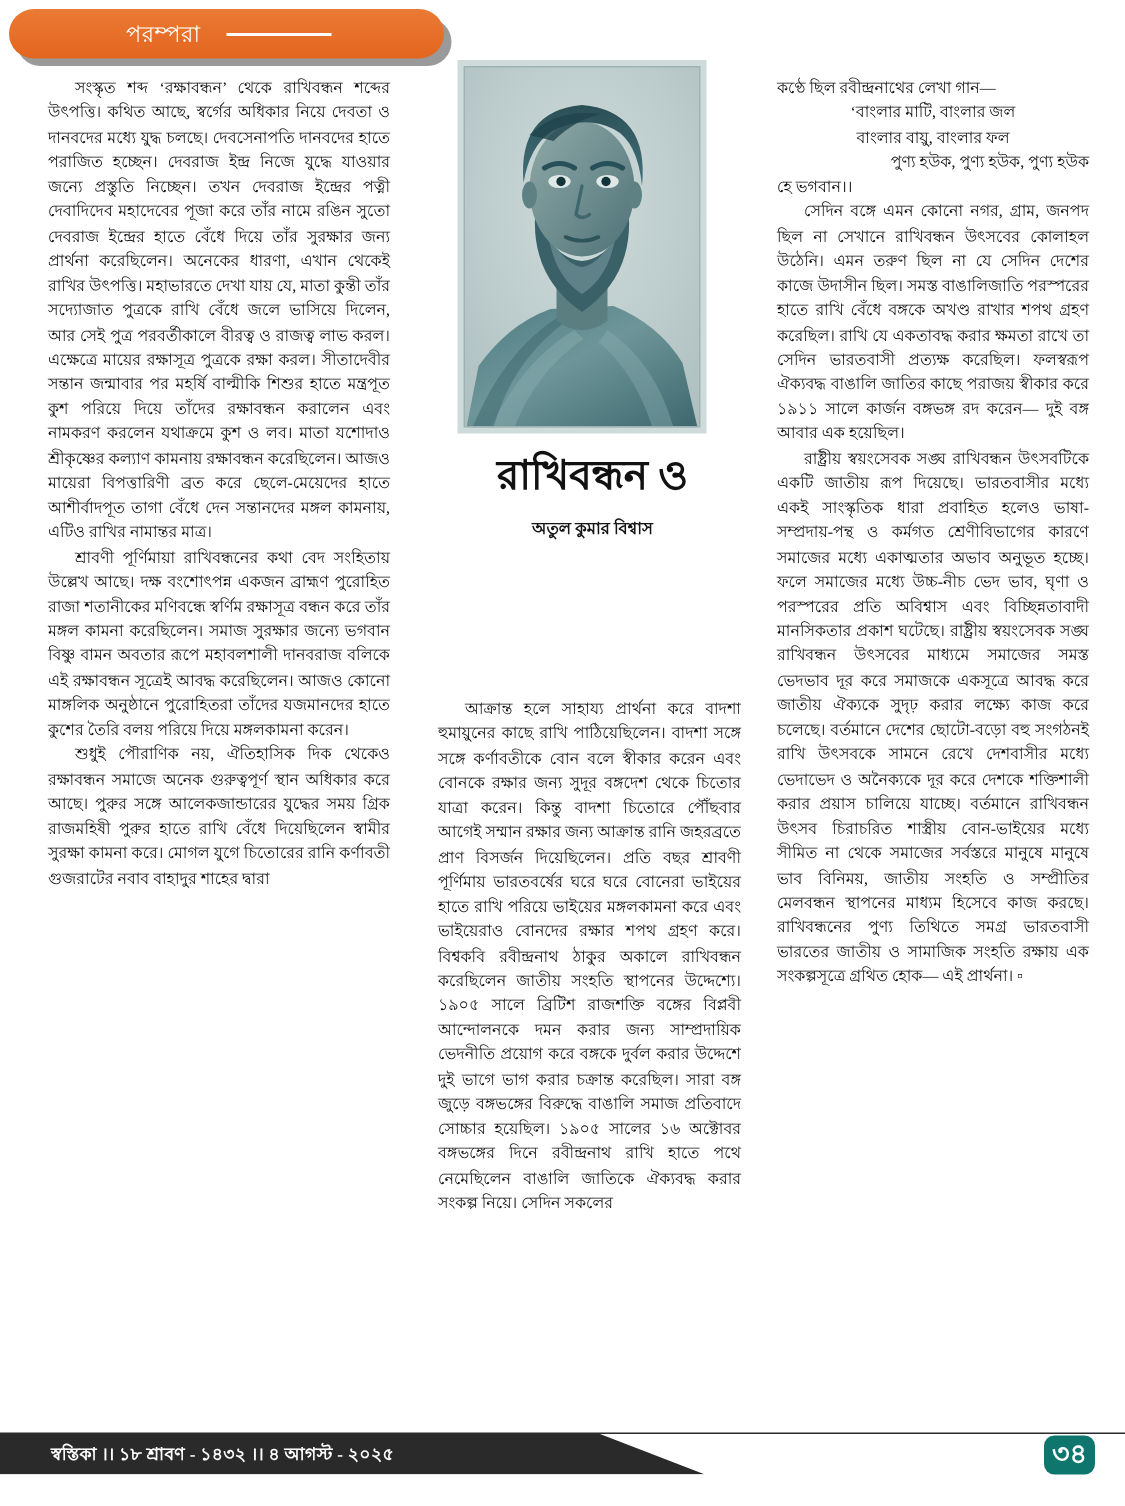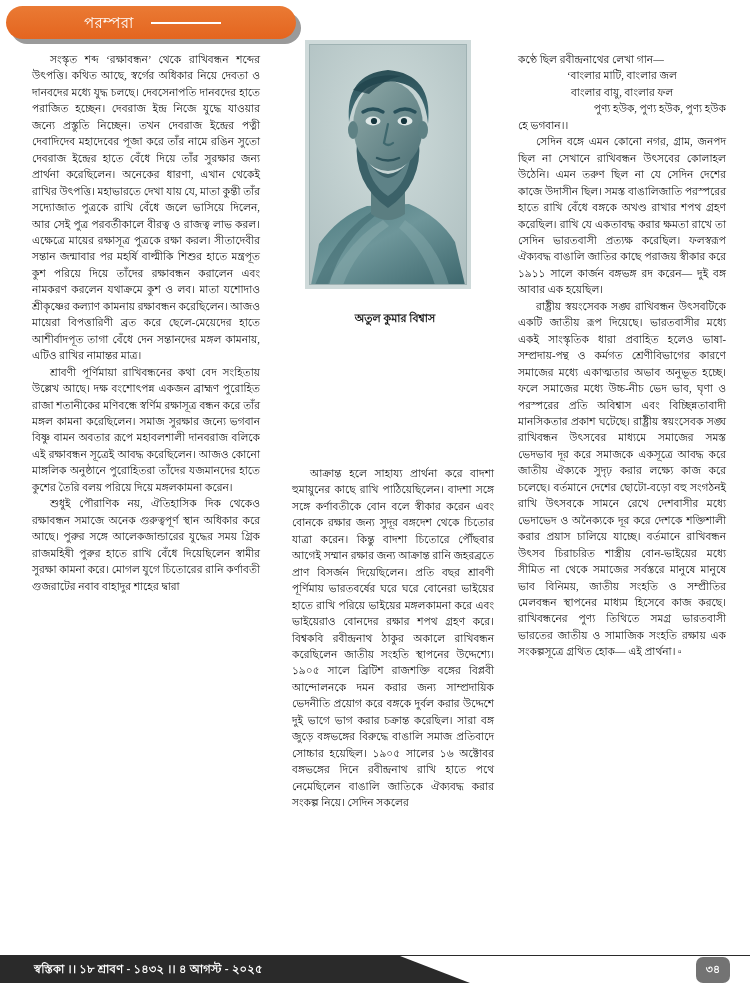--- a/index.html
+++ b/index.html
@@ -152,23 +152,23 @@
     white-space: nowrap;
     font-family: "Liberation Serif", "DejaVu Serif", serif;
   }
   .page-number {
     position: absolute;
     right: 20px;
     top: 957px;
     width: 34px;
     height: 26px;
     border-radius: 7px;
-    background: #737373;
+    background: #0f766e;
     color: #ffffff;
-    font-size: 11px;
+    font-size: 18px;
     font-weight: bold;
     display: flex;
     align-items: center;
     justify-content: center;
     font-family: "Liberation Serif", "DejaVu Serif", serif;
   }
 </style>
 </head>
 <body>
 
@@ -239,20 +239,21 @@
   </div>
 </div>
 
 <div class="col col-1">
   <p class="indent">সংস্কৃত শব্দ ‘রক্ষাবন্ধন’ থেকে রাখিবন্ধন শব্দের উৎপত্তি। কথিত আছে, স্বর্গের অধিকার নিয়ে দেবতা ও দানবদের মধ্যে যুদ্ধ চলছে। দেবসেনাপতি দানবদের হাতে পরাজিত হচ্ছেন। দেবরাজ ইন্দ্র নিজে যুদ্ধে যাওয়ার জন্যে প্রস্তুতি নিচ্ছেন। তখন দেবরাজ ইন্দ্রের পত্নী দেবাদিদেব মহাদেবের পূজা করে তাঁর নামে রঙিন সুতো দেবরাজ ইন্দ্রের হাতে বেঁধে দিয়ে তাঁর সুরক্ষার জন্য প্রার্থনা করেছিলেন। অনেকের ধারণা, এখান থেকেই রাখির উৎপত্তি। মহাভারতে দেখা যায় যে, মাতা কুন্তী তাঁর সদ্যোজাত পুত্রকে রাখি বেঁধে জলে ভাসিয়ে দিলেন, আর সেই পুত্র পরবর্তীকালে বীরত্ব ও রাজত্ব লাভ করল। এক্ষেত্রে মায়ের রক্ষাসূত্র পুত্রকে রক্ষা করল। সীতাদেবীর সন্তান জন্মাবার পর মহর্ষি বাল্মীকি শিশুর হাতে মন্ত্রপূত কুশ পরিয়ে দিয়ে তাঁদের রক্ষাবন্ধন করালেন এবং নামকরণ করলেন যথাক্রমে কুশ ও লব। মাতা যশোদাও শ্রীকৃষ্ণের কল্যাণ কামনায় রক্ষাবন্ধন করেছিলেন। আজও মায়েরা বিপত্তারিণী ব্রত করে ছেলে-মেয়েদের হাতে আশীর্বাদপূত তাগা বেঁধে দেন সন্তানদের মঙ্গল কামনায়, এটিও রাখির নামান্তর মাত্র।</p>
   <p class="indent">শ্রাবণী পূর্ণিমায়া রাখিবন্ধনের কথা বেদ সংহিতায় উল্লেখ আছে। দক্ষ বংশোৎপন্ন একজন ব্রাহ্মণ পুরোহিত রাজা শতানীকের মণিবন্ধে স্বর্ণিম রক্ষাসূত্র বন্ধন করে তাঁর মঙ্গল কামনা করেছিলেন। সমাজ সুরক্ষার জন্যে ভগবান বিষ্ণু বামন অবতার রূপে মহাবলশালী দানবরাজ বলিকে এই রক্ষাবন্ধন সূত্রেই আবদ্ধ করেছিলেন। আজও কোনো মাঙ্গলিক অনুষ্ঠানে পুরোহিতরা তাঁদের যজমানদের হাতে কুশের তৈরি বলয় পরিয়ে দিয়ে মঙ্গলকামনা করেন।</p>
   <p class="indent">শুধুই পৌরাণিক নয়, ঐতিহাসিক দিক থেকেও রক্ষাবন্ধন সমাজে অনেক গুরুত্বপূর্ণ স্থান অধিকার করে আছে। পুরুর সঙ্গে আলেকজান্ডারের যুদ্ধের সময় গ্রিক রাজমহিষী পুরুর হাতে রাখি বেঁধে দিয়েছিলেন স্বামীর সুরক্ষা কামনা করে। মোগল যুগে চিতোরের রানি কর্ণাবতী গুজরাটের নবাব বাহাদুর শাহের দ্বারা</p>
 </div>
 
 <div class="title-block">
+  <div class="title-line">রাখিবন্ধন ও</div>
   <div class="byline">অতুল কুমার বিশ্বাস</div>
 </div>
 
 <div class="col col-2">
   <p class="indent">আক্রান্ত হলে সাহায্য প্রার্থনা করে বাদশা হুমায়ুনের কাছে রাখি পাঠিয়েছিলেন। বাদশা সঙ্গে সঙ্গে কর্ণাবতীকে বোন বলে স্বীকার করেন এবং বোনকে রক্ষার জন্য সুদূর বঙ্গদেশ থেকে চিতোর যাত্রা করেন। কিন্তু বাদশা চিতোরে পৌঁছবার আগেই সম্মান রক্ষার জন্য আক্রান্ত রানি জহরব্রতে প্রাণ বিসর্জন দিয়েছিলেন। প্রতি বছর শ্রাবণী পূর্ণিমায় ভারতবর্ষের ঘরে ঘরে বোনেরা ভাইয়ের হাতে রাখি পরিয়ে ভাইয়ের মঙ্গলকামনা করে এবং ভাইয়েরাও বোনদের রক্ষার শপথ গ্রহণ করে। বিশ্বকবি রবীন্দ্রনাথ ঠাকুর অকালে রাখিবন্ধন করেছিলেন জাতীয় সংহতি স্থাপনের উদ্দেশ্যে। ১৯০৫ সালে ব্রিটিশ রাজশক্তি বঙ্গের বিপ্লবী আন্দোলনকে দমন করার জন্য সাম্প্রদায়িক ভেদনীতি প্রয়োগ করে বঙ্গকে দুর্বল করার উদ্দেশে দুই ভাগে ভাগ করার চক্রান্ত করেছিল। সারা বঙ্গ জুড়ে বঙ্গভঙ্গের বিরুদ্ধে বাঙালি সমাজ প্রতিবাদে সোচ্চার হয়েছিল। ১৯০৫ সালের ১৬ অক্টোবর বঙ্গভঙ্গের দিনে রবীন্দ্রনাথ রাখি হাতে পথে নেমেছিলেন বাঙালি জাতিকে ঐক্যবদ্ধ করার সংকল্প নিয়ে। সেদিন সকলের</p>
 </div>
 
 <div class="col col-3">
   <p>কণ্ঠে ছিল রবীন্দ্রনাথের লেখা গান—</p>
   <p style="text-align:center">‘বাংলার মাটি, বাংলার জল</p>

